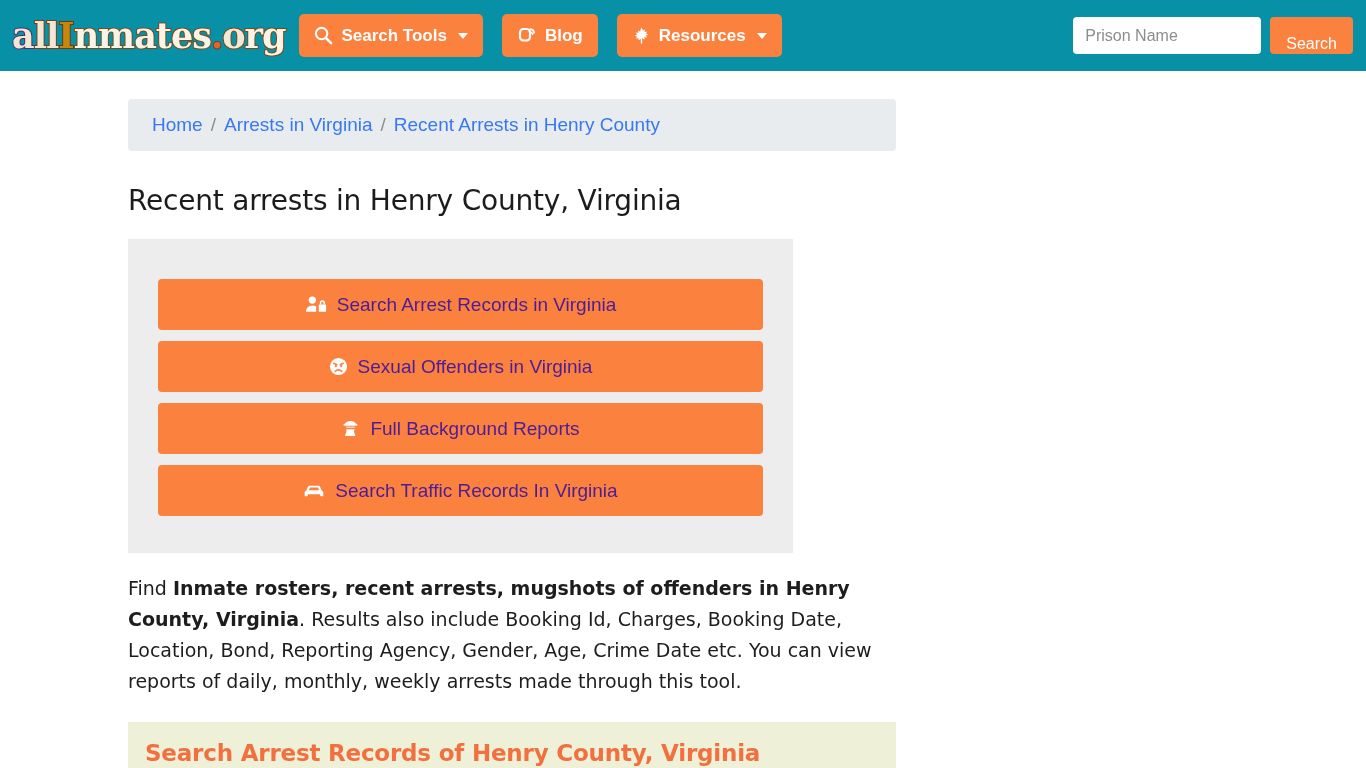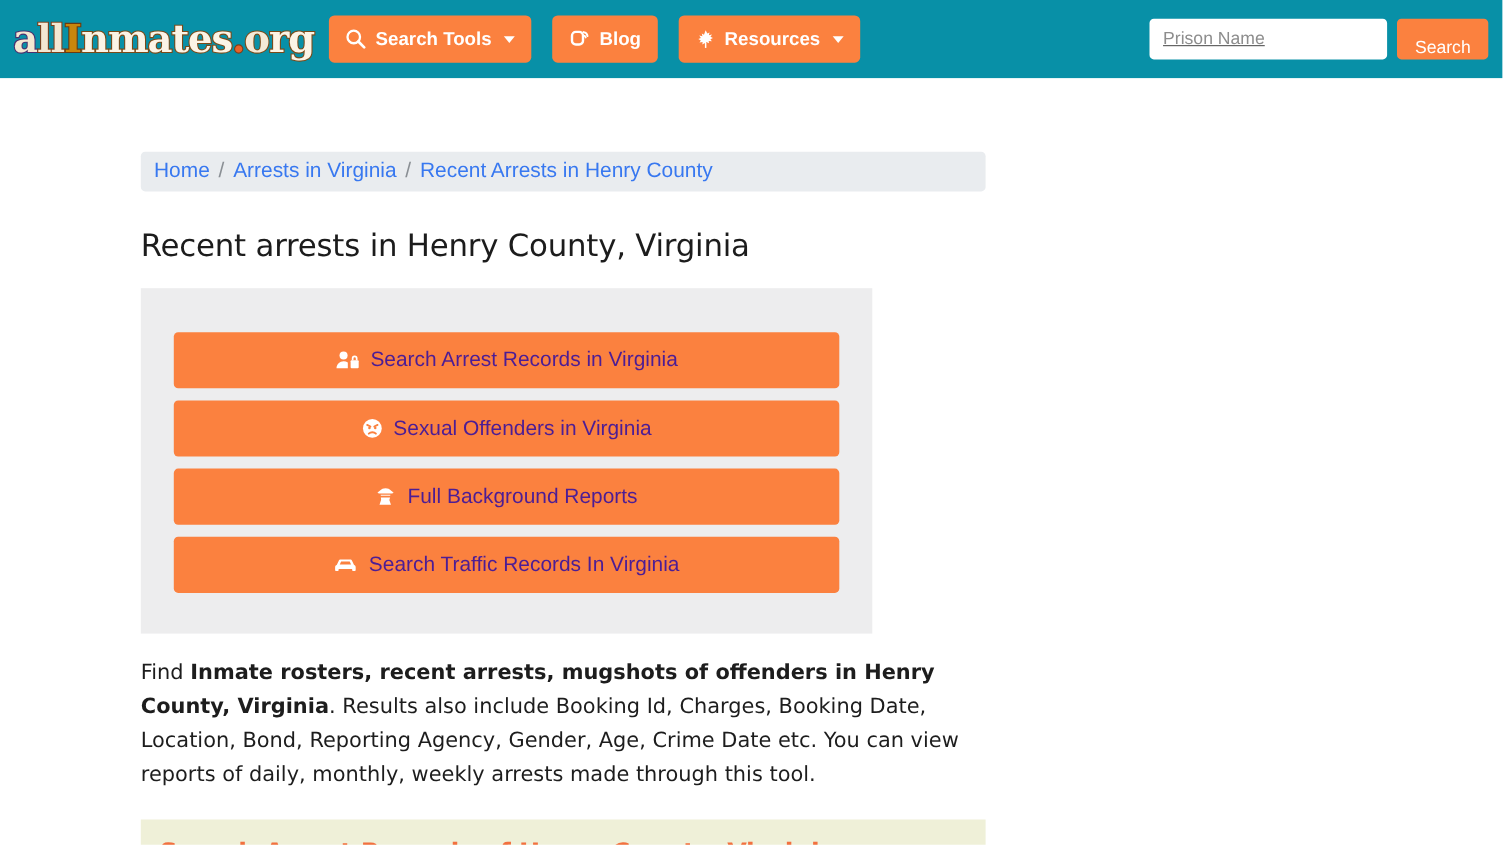--- a/index.html
+++ b/index.html
@@ -80,31 +80,30 @@
   
   .search-wrap {
     position: absolute;
     right: 13px;
     top: 17px;
     display: flex;
     align-items: center;
     gap: 9px;
   }
   .search-input {
-    width: 216px;
+    width: 188px;
     height: 37px;
     border: none;
     border-radius: 4px;
     padding: 0 12px;
     font-size: 16px;
     color: #555;
     font-family: "Liberation Sans", sans-serif;
     background: #fff;
     outline: none;
-    text-decoration: underline;
   }
   .search-input::placeholder { color: #8d8d8d; }
   .search-btn {
     background: #fb813f;
     color: #fff;
     border: none;
     border-radius: 4px;
     height: 37px;
     padding: 18px 16px;
     font-size: 16px;
@@ -113,27 +112,27 @@
   }
 
   
   .page { padding-top: 0; }
   .container {
     width: 768px;
     margin-left: 128px;
   }
 
   .breadcrumb {
-    margin-top: 67px;
+    margin-top: 28px;
     background: #e9ecef;
     border-radius: 4px;
-    height: 36px;
-    display: flex;
-    align-items: center;
-    padding: 0 12px;
+    height: 52px;
+    display: flex;
+    align-items: center;
+    padding: 0 24px;
     font-size: 19px;
   }
   .crumb { color: #3878f0; text-decoration: none; cursor: pointer; }
   .crumb-sep { color: #8a8f94; margin: 0 8px; }
 
   h1.page-title {
     font-family: "DejaVu Sans", sans-serif;
     font-size: 28px;
     font-weight: 400;
     color: #1c1c1c;

